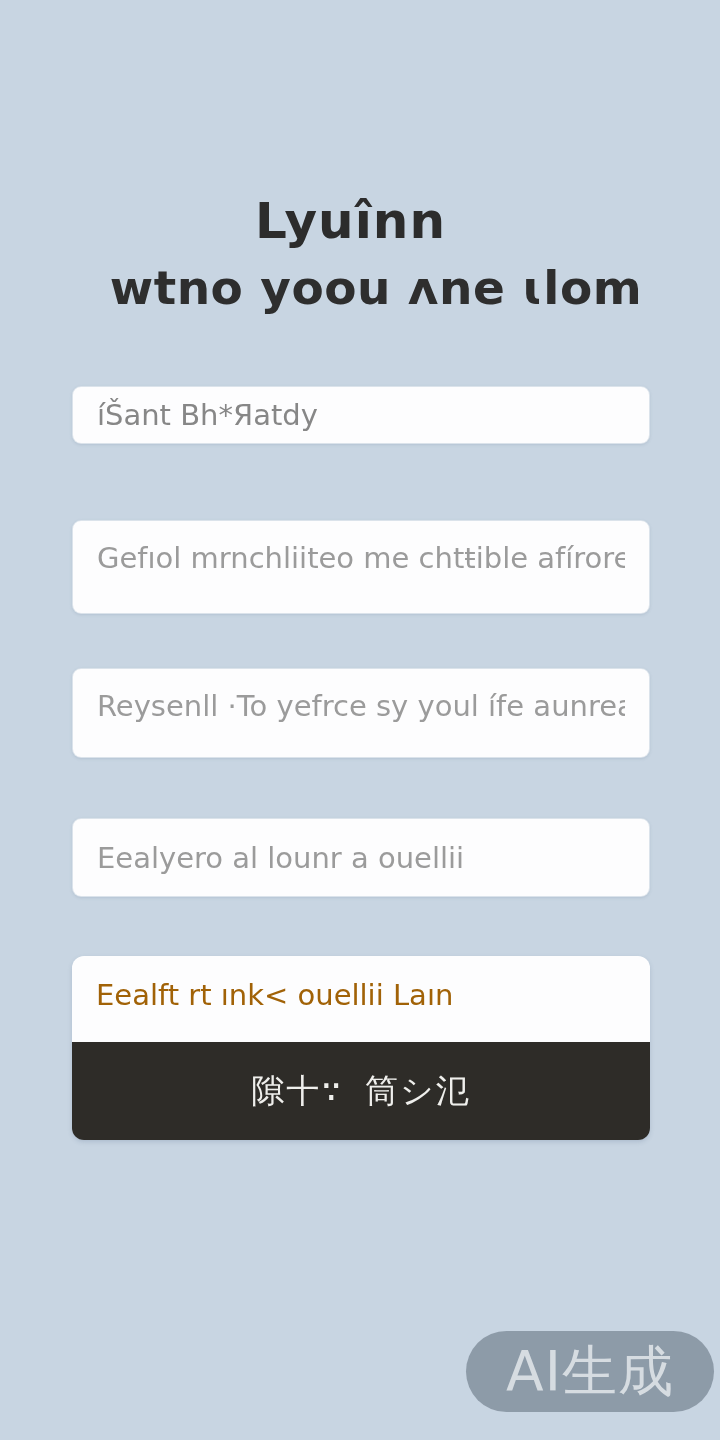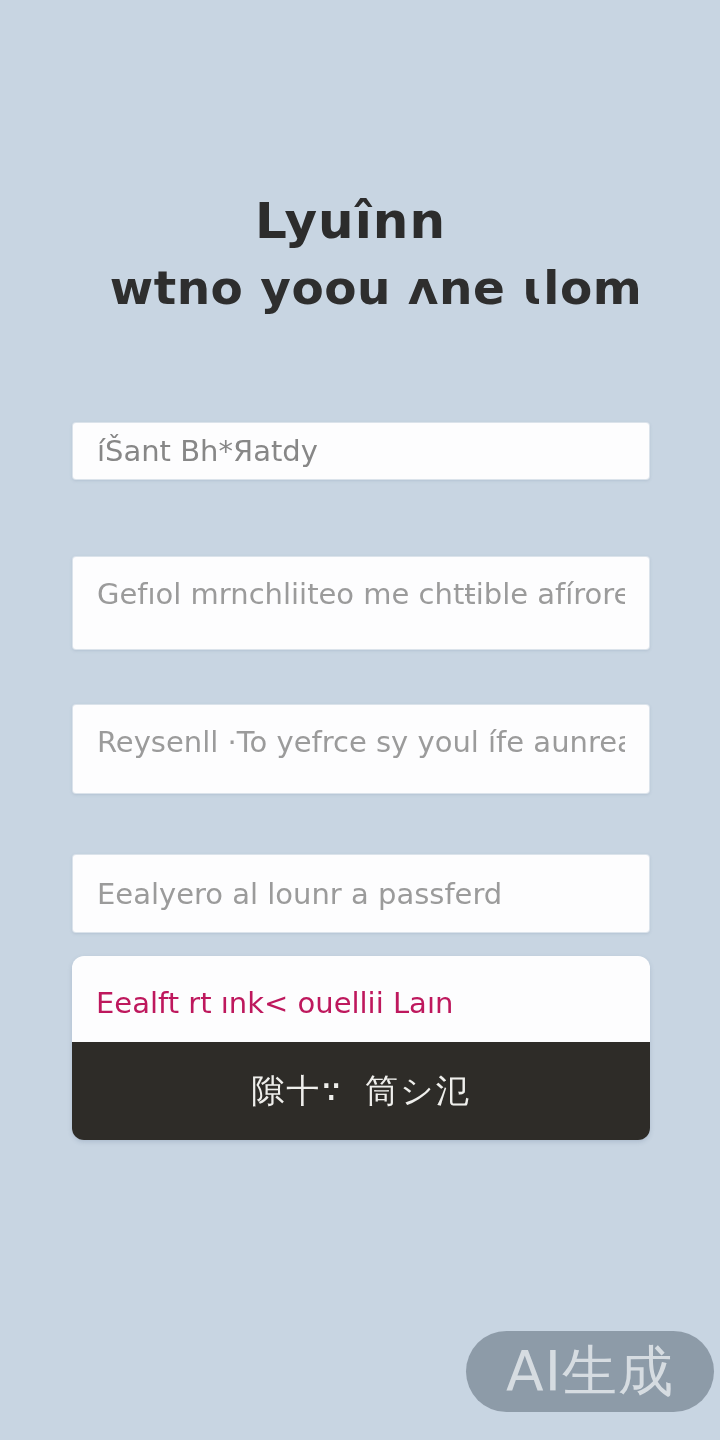--- a/index.html
+++ b/index.html
@@ -16,44 +16,43 @@
   }
   .subtitle{
     position:absolute;top:264px;left:0;width:720px;
     text-align:center;font-size:47px;font-weight:600;
     color:#2e2e2e;letter-spacing:0.5px;line-height:1;padding-left:16px;
   }
   .field{
     position:absolute;left:72px;width:578px;
     background:#fdfdfe;
     border:1px solid rgba(215,224,233,0.9);
-    border-radius:4px;
+    border-radius:9px;
     box-sizing:border-box;
     box-shadow:0 1px 3px rgba(110,130,155,0.22);
     display:flex;align-items:center;
     padding:0 24px;
     color:#9b9b9b;font-size:29px;
     cursor:text;
-    margin-top:36px;
   }
   .field.top-aligned{align-items:flex-start;padding-top:20px;}
   .f1{top:386px;height:58px;color:#878787;}
   .f2{top:520px;height:94px;}
   .f3{top:668px;height:90px;}
   .f4{top:818px;height:79px;}
   .ph{white-space:nowrap;overflow:hidden;}
   .card{
     position:absolute;left:72px;top:956px;width:578px;height:184px;
     border-radius:12px;overflow:hidden;
     box-shadow:0 2px 4px rgba(100,120,150,0.25);
     display:flex;flex-direction:column;
   }
   .card .field-inner{
     background:#fdfdfe;height:86px;box-sizing:border-box;
-    padding:30px 0 0 24px;color:#be185d;font-size:29px;cursor:text;
+    padding:22px 0 0 24px;color:#a16207;font-size:29px;cursor:text;
   }
   .submit{
     flex:1;border:none;margin:0;
     background:#2e2c28;color:#efefec;
     font-family:Liberation Mono, monospace;
     font-size:33px;letter-spacing:2px;
     display:flex;align-items:center;justify-content:center;
     cursor:pointer;
   }
   .watermark{
@@ -79,21 +78,21 @@
 
   <div class="field f2 top-aligned">
     <span class="ph">Gefıol mrnchliiteo me chtŧible afírore Uı..</span>
   </div>
 
   <div class="field f3 top-aligned">
     <span class="ph">Reysenll ·To yefrce sy youl ífe aunrea aarertet.</span>
   </div>
 
   <div class="field f4">
-    <span class="ph">Eealyero al lounr a passferd</span>
+    <span class="ph">Eealyero al lounr a ouellii</span>
   </div>
 
   <div class="card">
     <div class="field-inner">
       <span class="ph">Eealft rt ınk&lt; ouellii Laın</span>
     </div>
     <button class="submit">隙十∵ 筒シ氾</button>
   </div>
 
   <div class="watermark">

